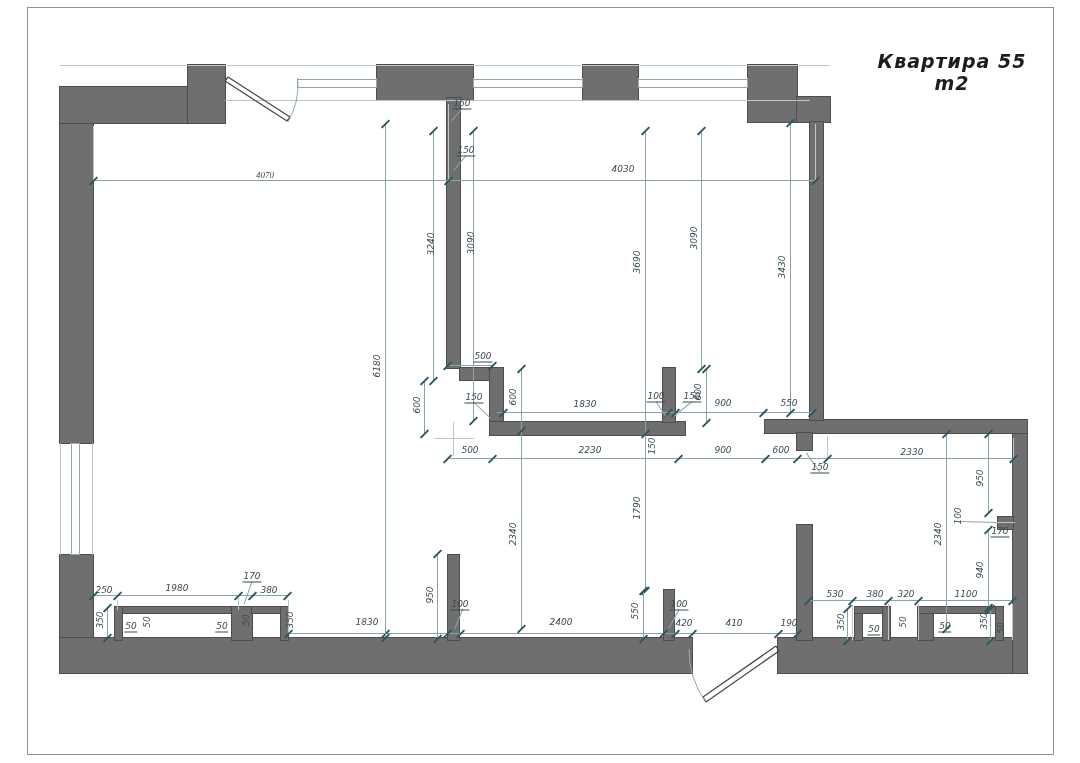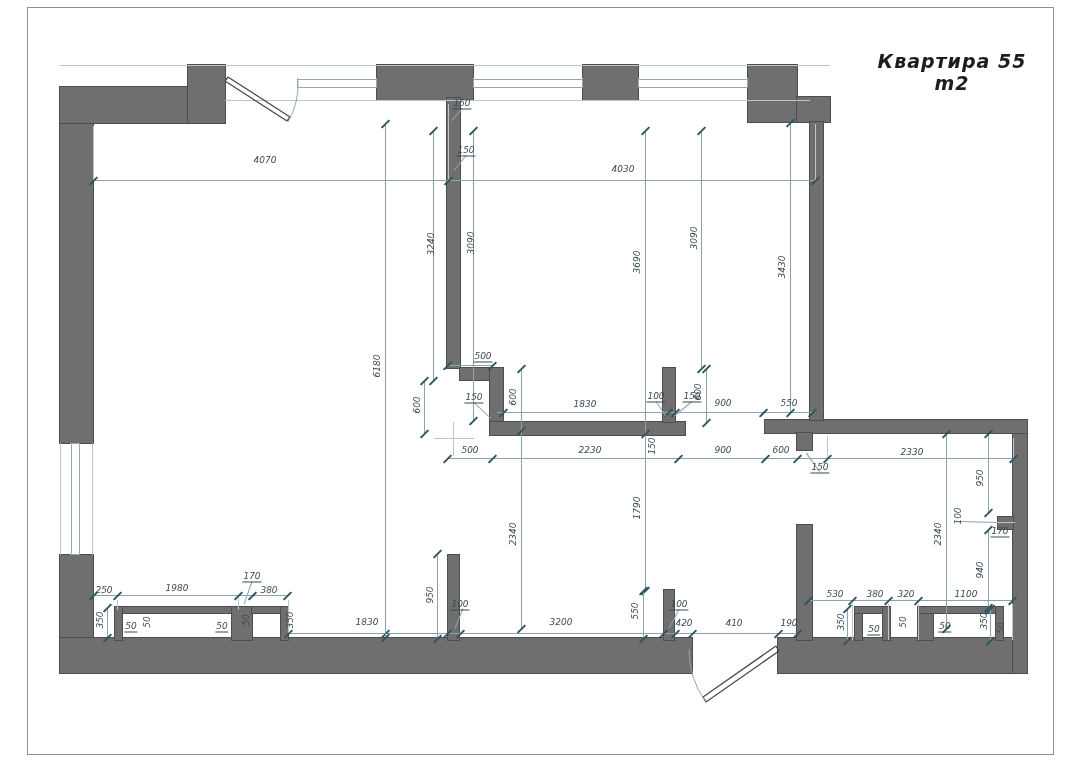--- a/index.html
+++ b/index.html
@@ -194,21 +194,21 @@
     <div class="leader" style="left: 462px; top: 108px; width: 15.6205px; height: 1px; transform: rotate(2.26553rad);"></div>
     <div class="leader" style="left: 466px; top: 155px; width: 19.2094px; height: 1px; transform: rotate(2.24554rad);"></div>
     <div class="leader" style="left: 474px; top: 402px; width: 23.3452px; height: 1px; transform: rotate(0.755104rad);"></div>
     <div class="leader" style="left: 656px; top: 401px; width: 18.0278px; height: 1px; transform: rotate(0.982794rad);"></div>
     <div class="leader" style="left: 692px; top: 401px; width: 23.4307px; height: 1px; transform: rotate(2.44685rad);"></div>
     <div class="leader" style="left: 820px; top: 472px; width: 24.4131px; height: 1px; transform: rotate(-2.18152rad);"></div>
     <div class="leader" style="left: 252px; top: 581px; width: 24.3516px; height: 1px; transform: rotate(1.90553rad);"></div>
     <div class="leader" style="left: 463px; top: 608px; width: 21.5407px; height: 1px; transform: rotate(1.9513rad);"></div>
     <div class="leader" style="left: 679px; top: 609px; width: 21.4709px; height: 1px; transform: rotate(2.05527rad);"></div>
     <div class="leader" style="left: 960px; top: 521px; width: 36.0139px; height: 1px; transform: rotate(0.0277706rad);"></div>
-    <span class="dim-label" style="left: 265px; top: 160px;">4070</span>
+    <span class="dim-label" style="left: 265px; top: 175px; font-family: Liberation Serif, serif;">4070</span>
     <span class="dim-label" style="left: 623px; top: 169px;">4030</span>
     <span class="dim-label ul" style="left: 462px; top: 104px;">150</span>
     <span class="dim-label ul" style="left: 466px; top: 151px;">150</span>
     <span class="dim-label ul" style="left: 483px; top: 357px;">500</span>
     <span class="dim-label ul" style="left: 474px; top: 398px;">150</span>
     <span class="dim-label" style="left: 585px; top: 404px;">1830</span>
     <span class="dim-label ul" style="left: 656px; top: 397px;">100</span>
     <span class="dim-label ul" style="left: 692px; top: 397px;">150</span>
     <span class="dim-label" style="left: 723px; top: 403px;">900</span>
     <span class="dim-label" style="left: 789px; top: 403px;">550</span>
@@ -222,21 +222,21 @@
     <span class="dim-label" style="left: 104px; top: 590px;">250</span>
     <span class="dim-label" style="left: 177px; top: 588px;">1980</span>
     <span class="dim-label ul" style="left: 252px; top: 577px;">170</span>
     <span class="dim-label" style="left: 269px; top: 590px;">380</span>
     <span class="dim-label" style="left: 835px; top: 594px;">530</span>
     <span class="dim-label" style="left: 875px; top: 594px;">380</span>
     <span class="dim-label" style="left: 906px; top: 594px;">320</span>
     <span class="dim-label" style="left: 966px; top: 594px;">1100</span>
     <span class="dim-label" style="left: 367px; top: 622px;">1830</span>
     <span class="dim-label ul" style="left: 460px; top: 605px;">100</span>
-    <span class="dim-label" style="left: 561px; top: 622px;">3200</span>
+    <span class="dim-label" style="left: 561px; top: 622px;">2400</span>
     <span class="dim-label ul" style="left: 679px; top: 605px;">100</span>
     <span class="dim-label" style="left: 684px; top: 623px;">420</span>
     <span class="dim-label" style="left: 734px; top: 623px;">410</span>
     <span class="dim-label" style="left: 789px; top: 623px;">190</span>
     <span class="dim-label ul" style="left: 131px; top: 627px;">50</span>
     <span class="dim-label ul" style="left: 222px; top: 627px;">50</span>
     <span class="dim-label ul" style="left: 874px; top: 630px;">50</span>
     <span class="dim-label ul" style="left: 945px; top: 627px;">50</span>
     <span class="dim-label rot" style="left: 431px; top: 244px;">3240</span>
     <span class="dim-label rot" style="left: 471px; top: 243px;">3090</span>

